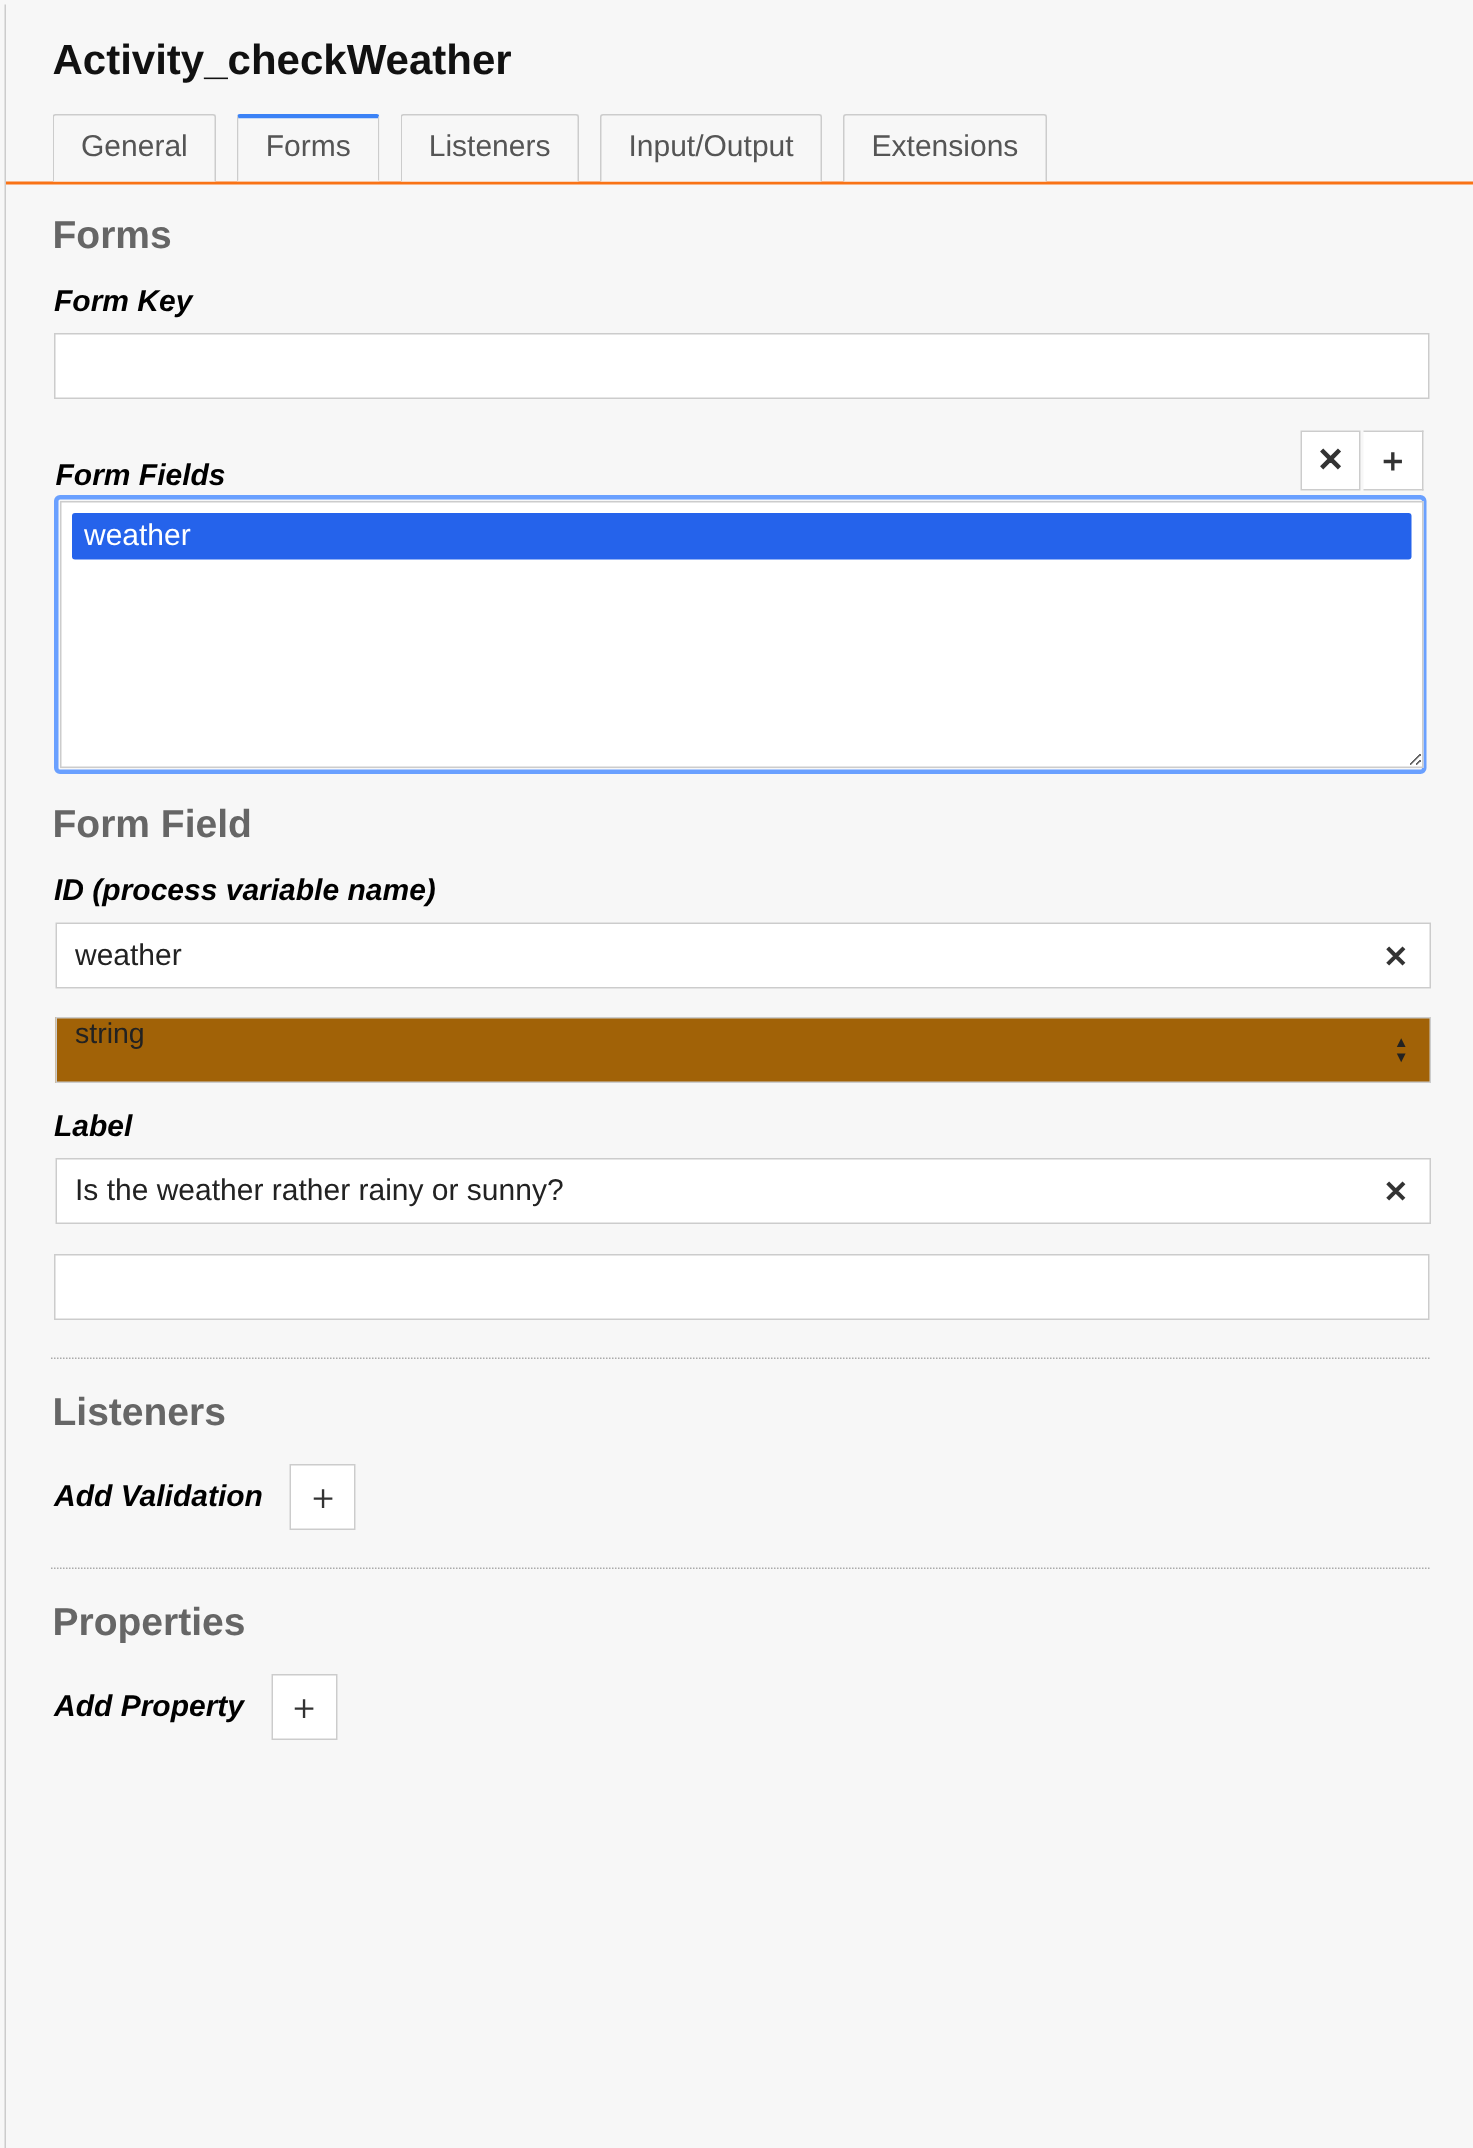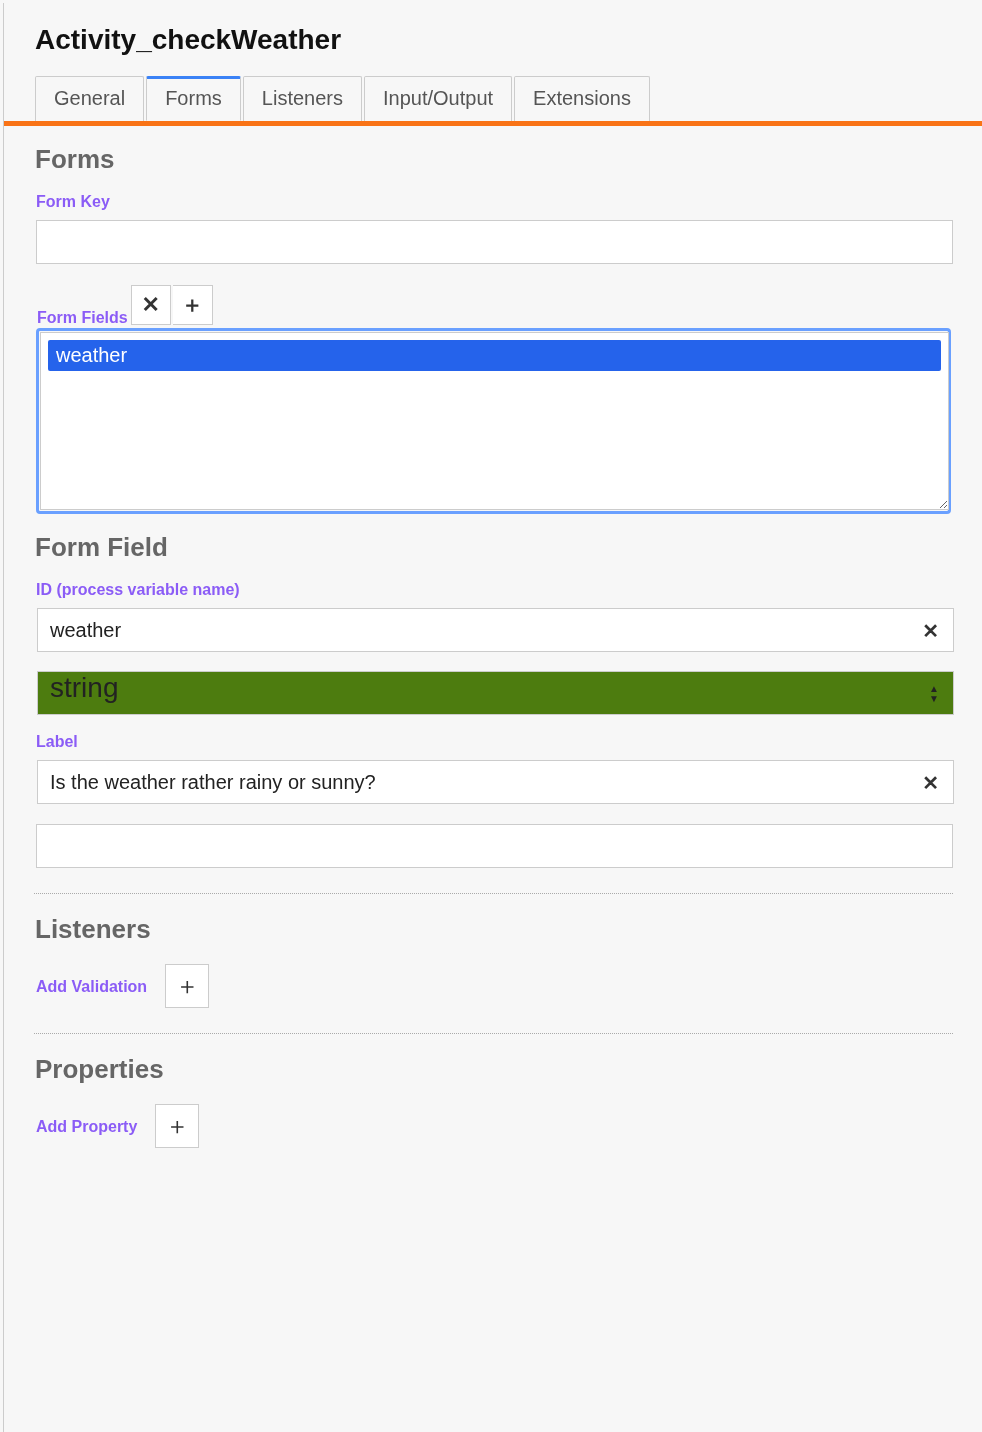--- a/index.html
+++ b/index.html
@@ -22,21 +22,22 @@
     background: #f7f7f7;
   }
   .title {
     font-size: 28px;
     font-weight: 700;
     color: #111;
     margin-bottom: 18px;
   }
   .tabs {
     display: flex;
-    border-bottom: 5px solid #f97316;
+    gap: 12px;
+    border-bottom: 2px solid #f97316;
     margin: 0 -30px 18px -30px;
     padding: 0 30px;
   }
   .tab {
     border: 1px solid #ccc;
     border-bottom: none;
     padding: 10px 18px;
     font-size: 20px;
     color: #555;
     background: #f7f7f7;
@@ -51,25 +52,26 @@
     border-bottom: 1px solid #f7f7f7;
     padding-top: 8px;
   }
   .section-heading {
     font-size: 26px;
     font-weight: 700;
     color: #666;
     margin-bottom: 18px;
   }
   .field-label {
-    font-size: 16px;
+    font-size: 20px;
     font-weight: 600;
-    color: #8b5cf6;
+    color: #000000;
     display: block;
     margin-bottom: 8px;
+    font-style: italic;
   }
   .text-input {
     width: 100%;
     height: 44px;
     border: 1px solid #ccc;
     background: #fff;
     font-size: 20px;
     padding: 0 12px;
     color: #222;
   }
@@ -90,21 +92,21 @@
     color: #333;
     cursor: pointer;
     user-select: none;
   }
   .group {
     margin-bottom: 18px;
   }
   .form-fields-header {
     display: flex;
     align-items: flex-end;
-    justify-content: flex-start;
+    justify-content: space-between;
   }
   .icon-buttons {
     display: flex;
   }
   .icon-btn {
     width: 40px;
     height: 40px;
     border: 1px solid #ccc;
     background: #fff;
     display: flex;
@@ -147,22 +149,22 @@
     color: #fff;
   }
   .select-wrapper {
     position: relative;
     width: 100%;
   }
   .select-input {
     width: 100%;
     height: 44px;
     border: 1px solid #ccc;
-    background: #4d7c0f;
-    font-size: 28px;
+    background: #a16207;
+    font-size: 19px;
     padding: 0 40px 0 12px;
     color: #222;
     appearance: none;
     -webkit-appearance: none;
     cursor: pointer;
   }
   .select-arrows {
     position: absolute;
     right: 12px;
     top: 50%;

